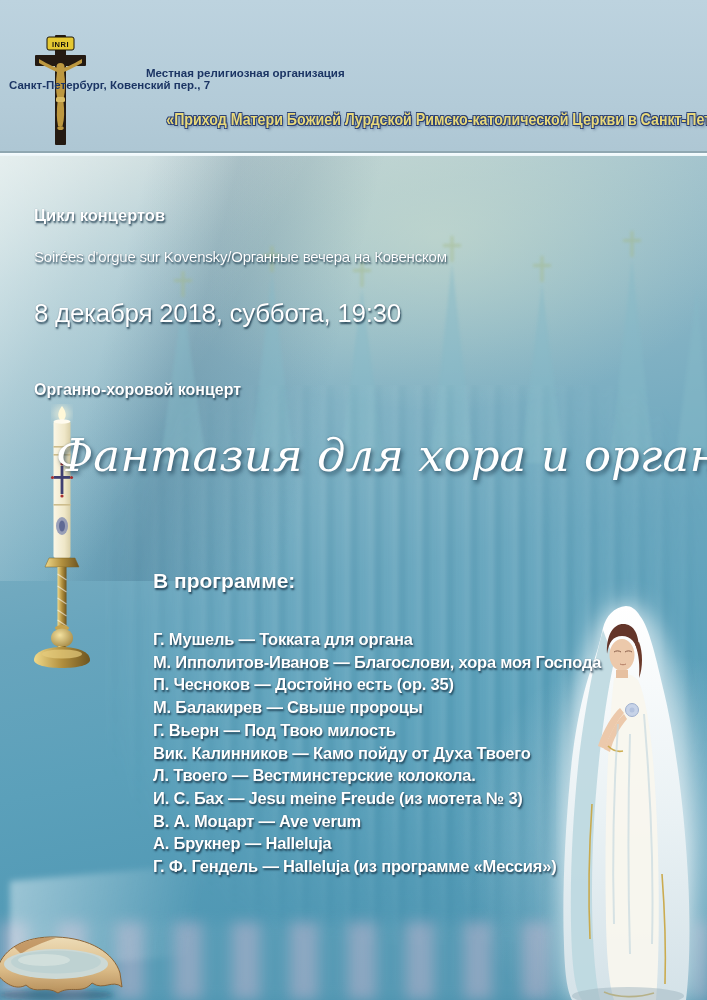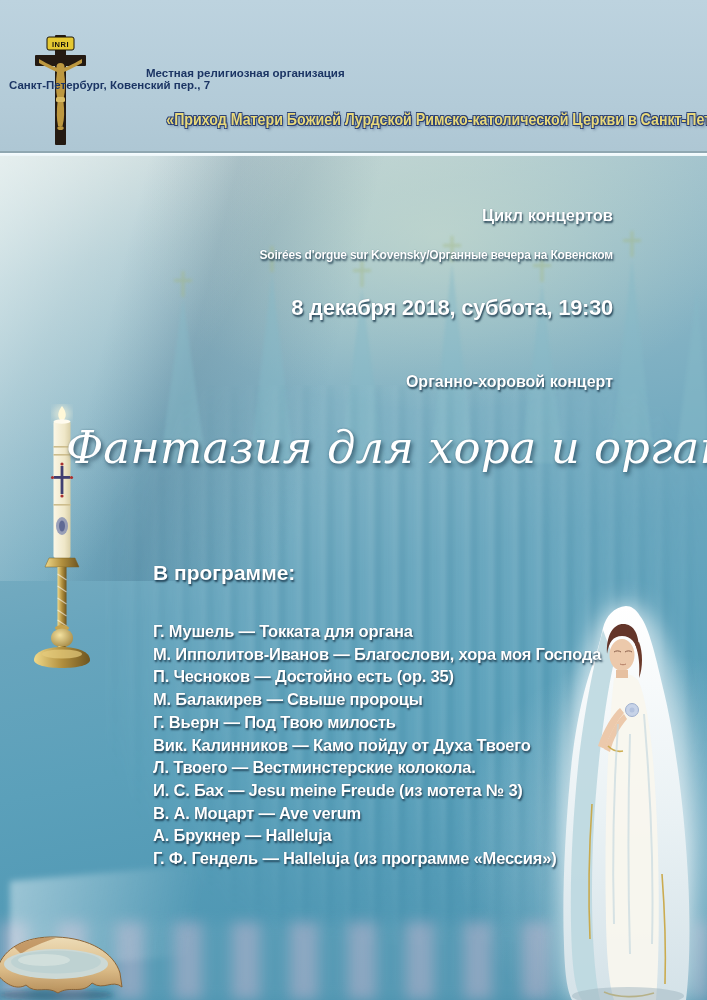--- a/index.html
+++ b/index.html
@@ -36,24 +36,24 @@
   .divider{position:absolute;left:0;top:151px;width:707px;height:5px;
     background:linear-gradient(180deg,#8fa7b1 0%,#8fa7b1 34%,#f5fcfe 46%,#ebf5f8 100%);}
   
   .navy-small{position:absolute;top:67px;font-size:11.5px;font-weight:bold;color:#1c3564;letter-spacing:0;}
   .org-name{left:118px;}
   .address{right:19px;}
   .parish{position:absolute;top:86px;left:96px;width:604px;text-align:center;white-space:nowrap;
     font-size:16.5px;font-weight:bold;color:#e9d97c;transform:scaleX(.86);transform-origin:50% 50%;
     text-shadow:-1px -1px 0 #2c4175,1px -1px 0 #2c4175,-1px 1px 0 #2c4175,1px 1px 0 #2c4175,2px 2px 3px rgba(18,38,80,.45);}
   .sh{color:#ffffff;text-shadow:1px 2px 2px rgba(22,52,72,.85),0 0 1px rgba(22,52,72,.45);}
-  .center-line{position:absolute;left:16px;width:569px;text-align:right;white-space:nowrap;}
+  .center-line{position:absolute;left:6px;width:569px;text-align:left;white-space:nowrap;}
   .series-1{top:163px;font-size:16.5px;font-weight:bold;}
-  .series-2{top:186px;font-size:12px;font-weight:bold;letter-spacing:-.2px;}
-  .datetime{top:219px;font-size:22px;font-weight:bold;letter-spacing:-.3px;}
+  .series-2{top:186px;font-size:15px;font-weight:normal;letter-spacing:-.2px;}
+  .datetime{top:219px;font-size:26px;font-weight:normal;letter-spacing:-.3px;}
   .concert-type{top:271px;font-size:16px;font-weight:bold;}
   .main-title{top:301px;padding-left:22px;font-family:"DejaVu Serif",serif;font-style:italic;font-weight:normal;
     font-size:45px;letter-spacing:0;text-shadow:2px 3px 4px rgba(22,52,72,.65),0 0 2px rgba(22,52,72,.3);color:#fff;}
   .program-heading{position:absolute;left:125px;top:388px;font-size:21px;font-weight:bold;}
   .program-list{position:absolute;left:125px;top:423px;width:560px;}
   .p-item{font-size:16.5px;font-weight:bold;line-height:22.7px;letter-spacing:-.2px;white-space:nowrap;}
   
   .crucifix{position:absolute;left:35px;top:33px;}
   .candle{position:absolute;left:22px;top:404px;}
   .shell{position:absolute;left:-6px;top:929px;}

